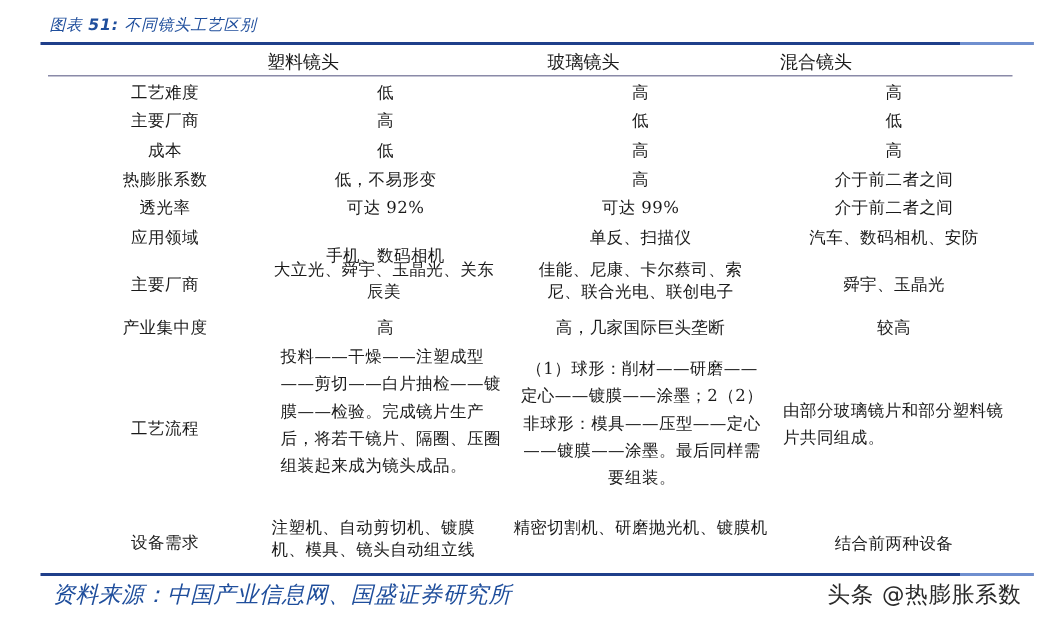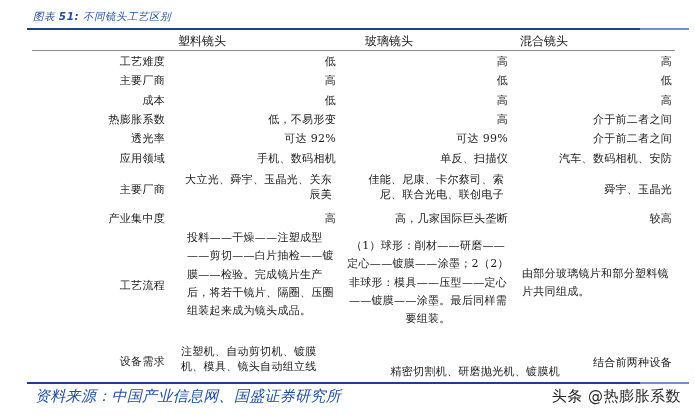--- a/index.html
+++ b/index.html
@@ -37,21 +37,21 @@
 
   .hdr {
     position: absolute; top: 33px; font-size: 12px; text-align: left;
   }
   .hdr.c1 { left: 178px; width: 170px; }
   .hdr.c2 { left: 365px; width: 150px; }
   .hdr.c3 { left: 520px; width: 150px; }
 
   .cell {
     position: absolute; font-size: 11px; line-height: 14.5px;
-    text-align: right; letter-spacing: 0.3px;
+    text-align: center; letter-spacing: 0.3px;
   }
   .col0 { left: 55px; width: 110px; }
   .col1 { left: 178px; width: 158px; }
   .col2 { left: 346px; width: 162px; }
   .col3 { left: 520px; width: 152px; }
   .left { text-align: left; }
 
   .multi { line-height: 18.3px; }
 
   .source {
@@ -103,38 +103,38 @@
 <div class="cell col1" style="top:113px">低，不易形变</div>
 <div class="cell col2" style="top:113px">高</div>
 <div class="cell col3" style="top:113px">介于前二者之间</div>
 
 <div class="cell col0" style="top:132px">透光率</div>
 <div class="cell col1" style="top:132px">可达 92%</div>
 <div class="cell col2" style="top:132px">可达 99%</div>
 <div class="cell col3" style="top:132px">介于前二者之间</div>
 
 <div class="cell col0" style="top:152px">应用领域</div>
-<div class="cell col1" style="top:152px">手机、数码相机</div>
+<div class="cell col1" style="top:164px">手机、数码相机</div>
 <div class="cell col2" style="top:152px">单反、扫描仪</div>
 <div class="cell col3" style="top:152px">汽车、数码相机、安防</div>
 
 <div class="cell col0" style="top:183px">主要厂商</div>
 <div class="cell col1" style="top:173px; left:180px; width:152px;">大立光、舜宇、玉晶光、关东辰美</div>
 <div class="cell col2" style="top:173px; left:350px; width:154px;">佳能、尼康、卡尔蔡司、索尼、联合光电、联创电子</div>
 <div class="cell col3" style="top:183px">舜宇、玉晶光</div>
 
 <div class="cell col0" style="top:212px">产业集中度</div>
 <div class="cell col1" style="top:212px">高</div>
 <div class="cell col2" style="top:212px">高，几家国际巨头垄断</div>
 <div class="cell col3" style="top:212px">较高</div>
 
 <div class="cell col0" style="top:279px">工艺流程</div>
 <div class="cell col1 left multi" style="top:229px; left:187px; width:152px;">投料——干燥——注塑成型——剪切——白片抽检——镀膜——检验。完成镜片生产后，将若干镜片、隔圈、压圈组装起来成为镜头成品。</div>
 <div class="cell col2 left multi" style="top:237px; left:347px; width:162px;text-align:center;">（1）球形：削材——研磨——定心——镀膜——涂墨；2（2）非球形：模具——压型——定心——镀膜——涂墨。最后同样需要组装。</div>
 <div class="cell col3 left multi" style="top:265px; left:522px; width:150px;">由部分玻璃镜片和部分塑料镜片共同组成。</div>
 
 <div class="cell col0" style="top:355px">设备需求</div>
 <div class="cell col1 left" style="top:345px; left:181px; width:150px;">注塑机、自动剪切机、镀膜机、模具、镜头自动组立线</div>
-<div class="cell col2" style="top:365px; left:340px; width:174px;margin-left:46px;">精密切割机、研磨抛光机、镀膜机</div>
+<div class="cell col2" style="top:345px; left:340px; width:174px;">精密切割机、研磨抛光机、镀膜机</div>
 <div class="cell col3" style="top:356px">结合前两种设备</div>
 
 <div class="source">资料来源：中国产业信息网、国盛证券研究所</div>
 <div class="watermark">头条 @热膨胀系数</div>
 
 </body></html>

